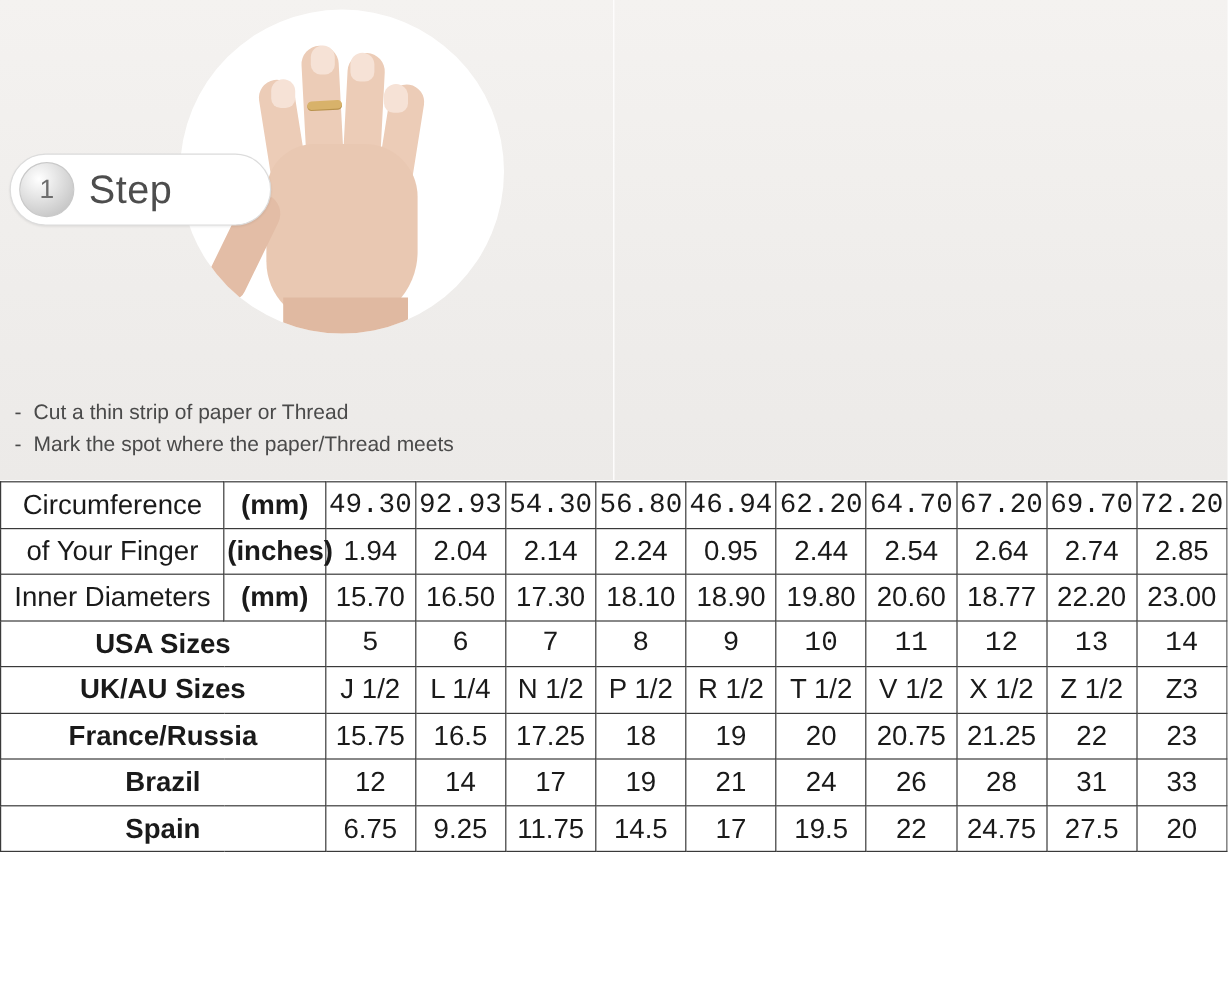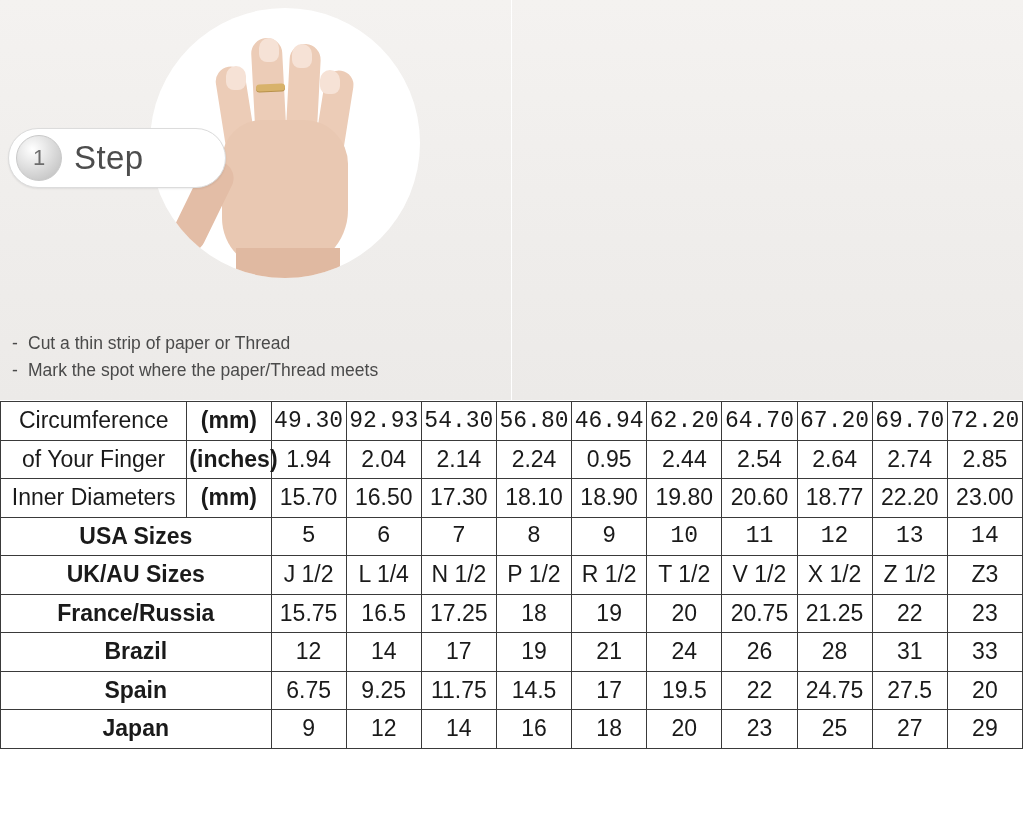--- a/index.html
+++ b/index.html
@@ -345,29 +345,16 @@
           <td>9.25</td>
           <td>11.75</td>
           <td>14.5</td>
           <td>17</td>
           <td>19.5</td>
           <td>22</td>
           <td>24.75</td>
           <td>27.5</td>
           <td>20</td>
         </tr>
-        <tr>
-          <td class="label-left" colspan="2">Japan</td>
-          <td>9</td>
-          <td>12</td>
-          <td>14</td>
-          <td>16</td>
-          <td>18</td>
-          <td>20</td>
-          <td>23</td>
-          <td>25</td>
-          <td>27</td>
-          <td>29</td>
-        </tr>
       </tbody>
   </table>
 
 </div>
 
 </body></html>

